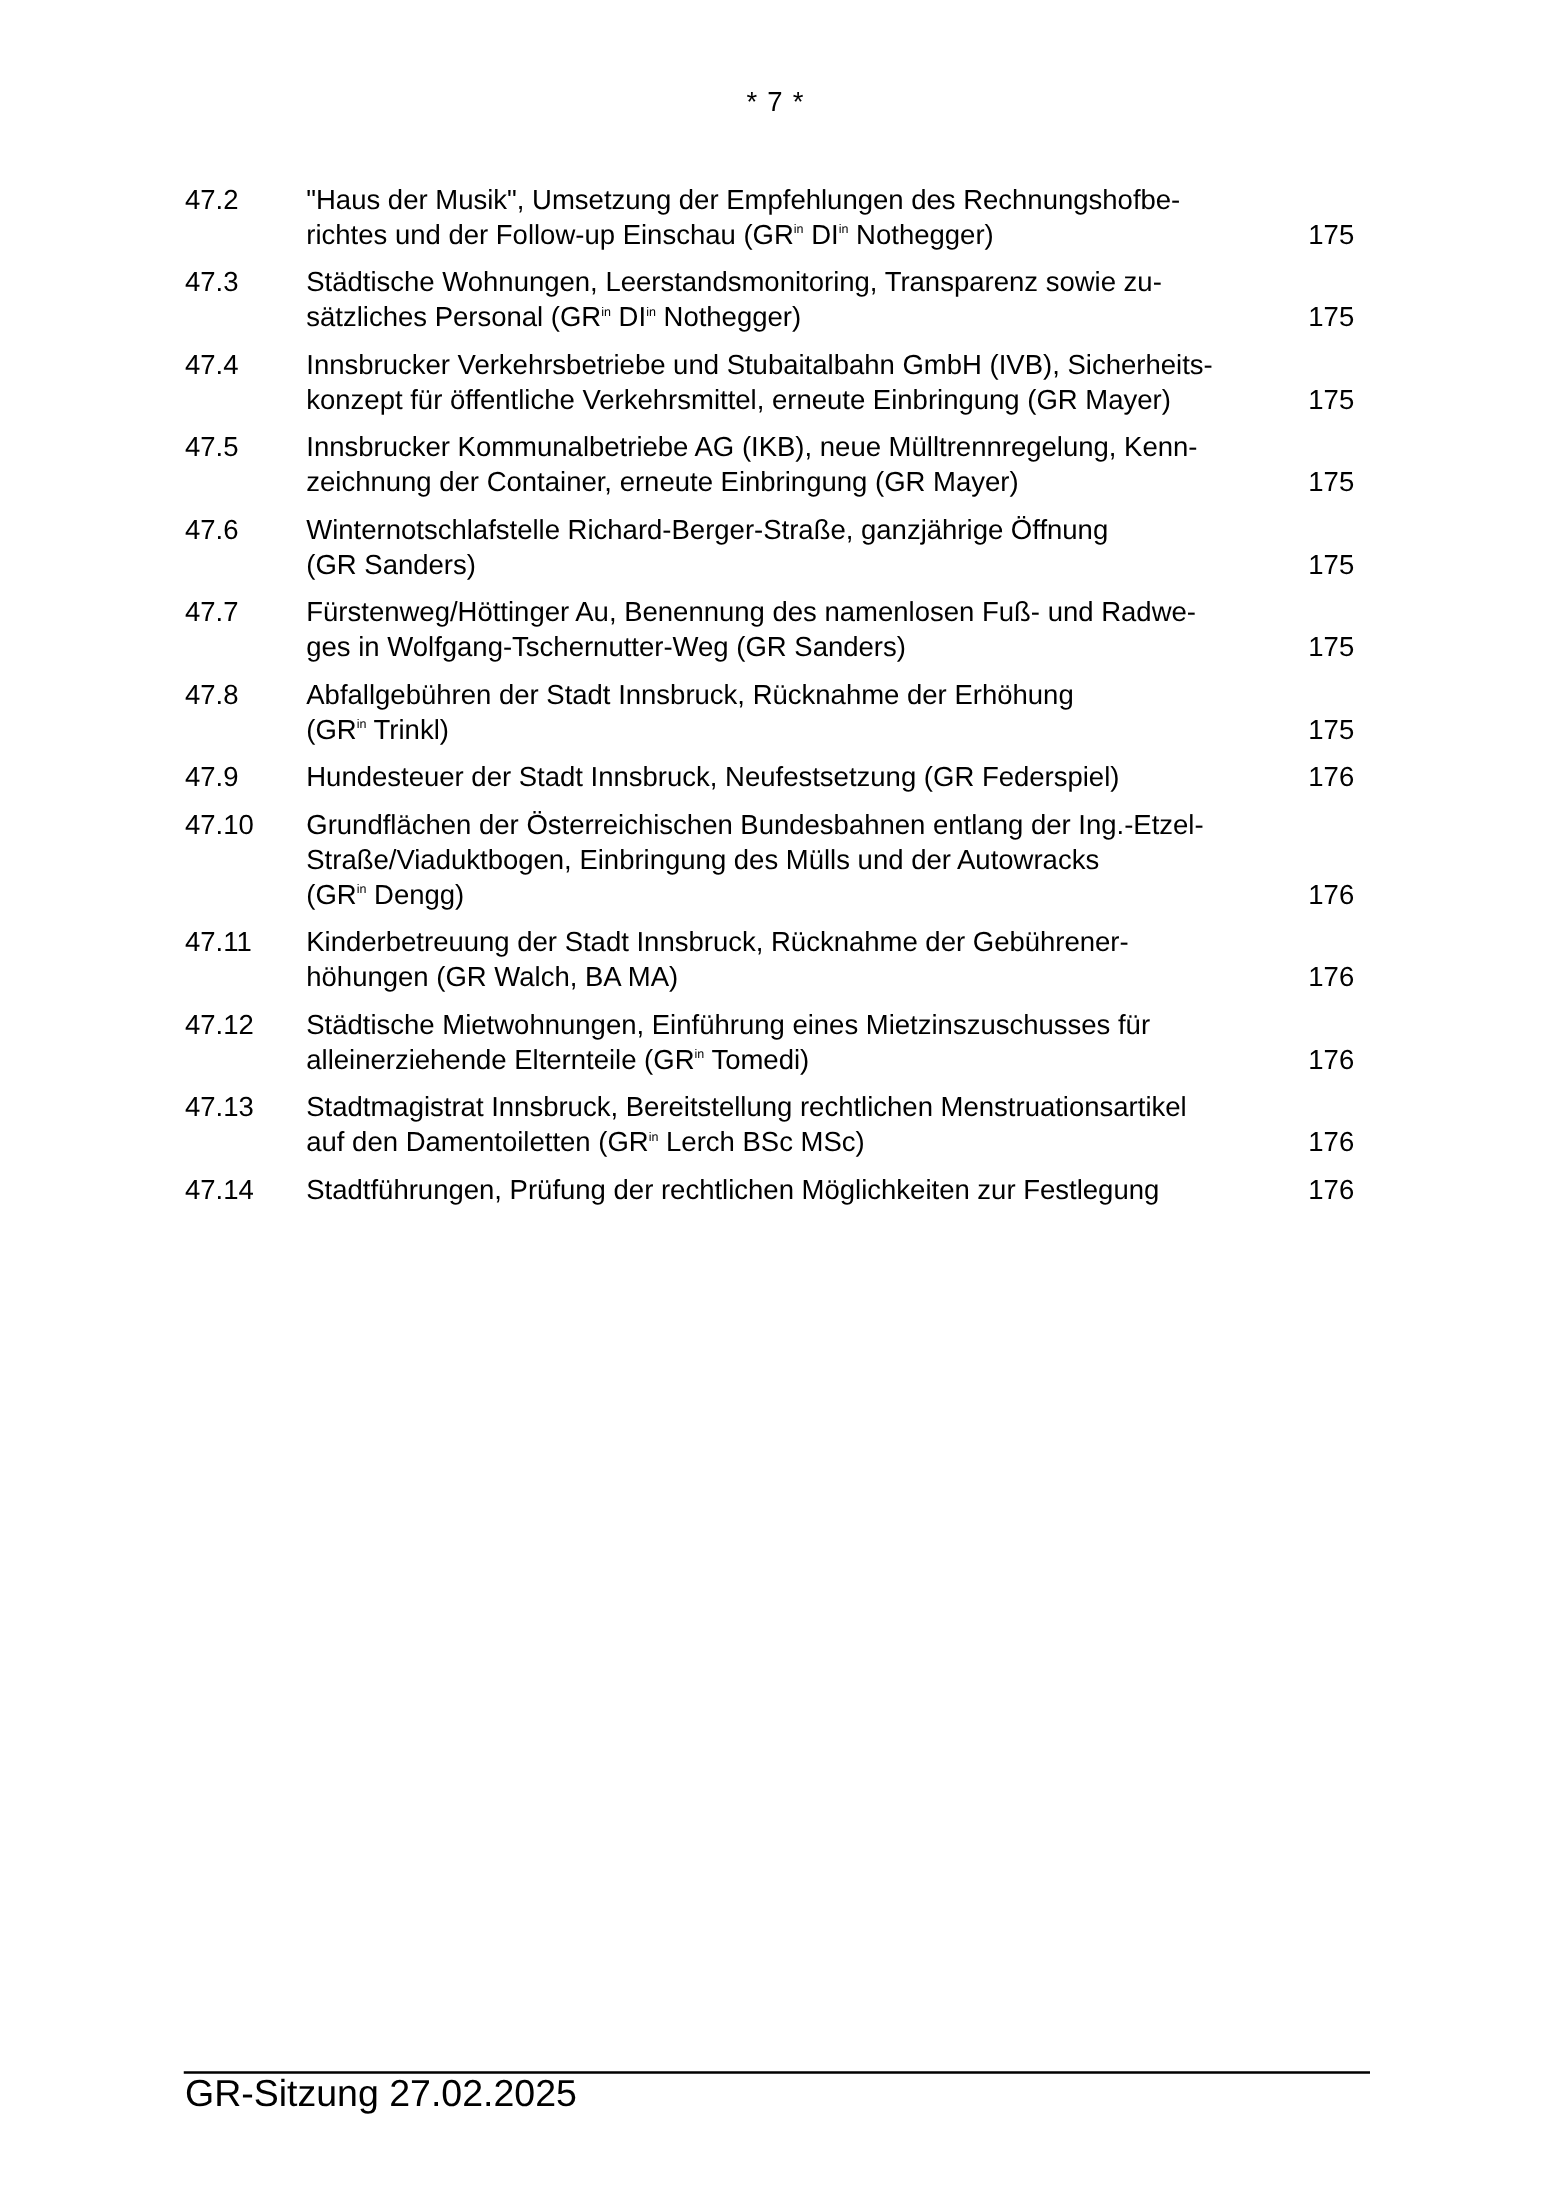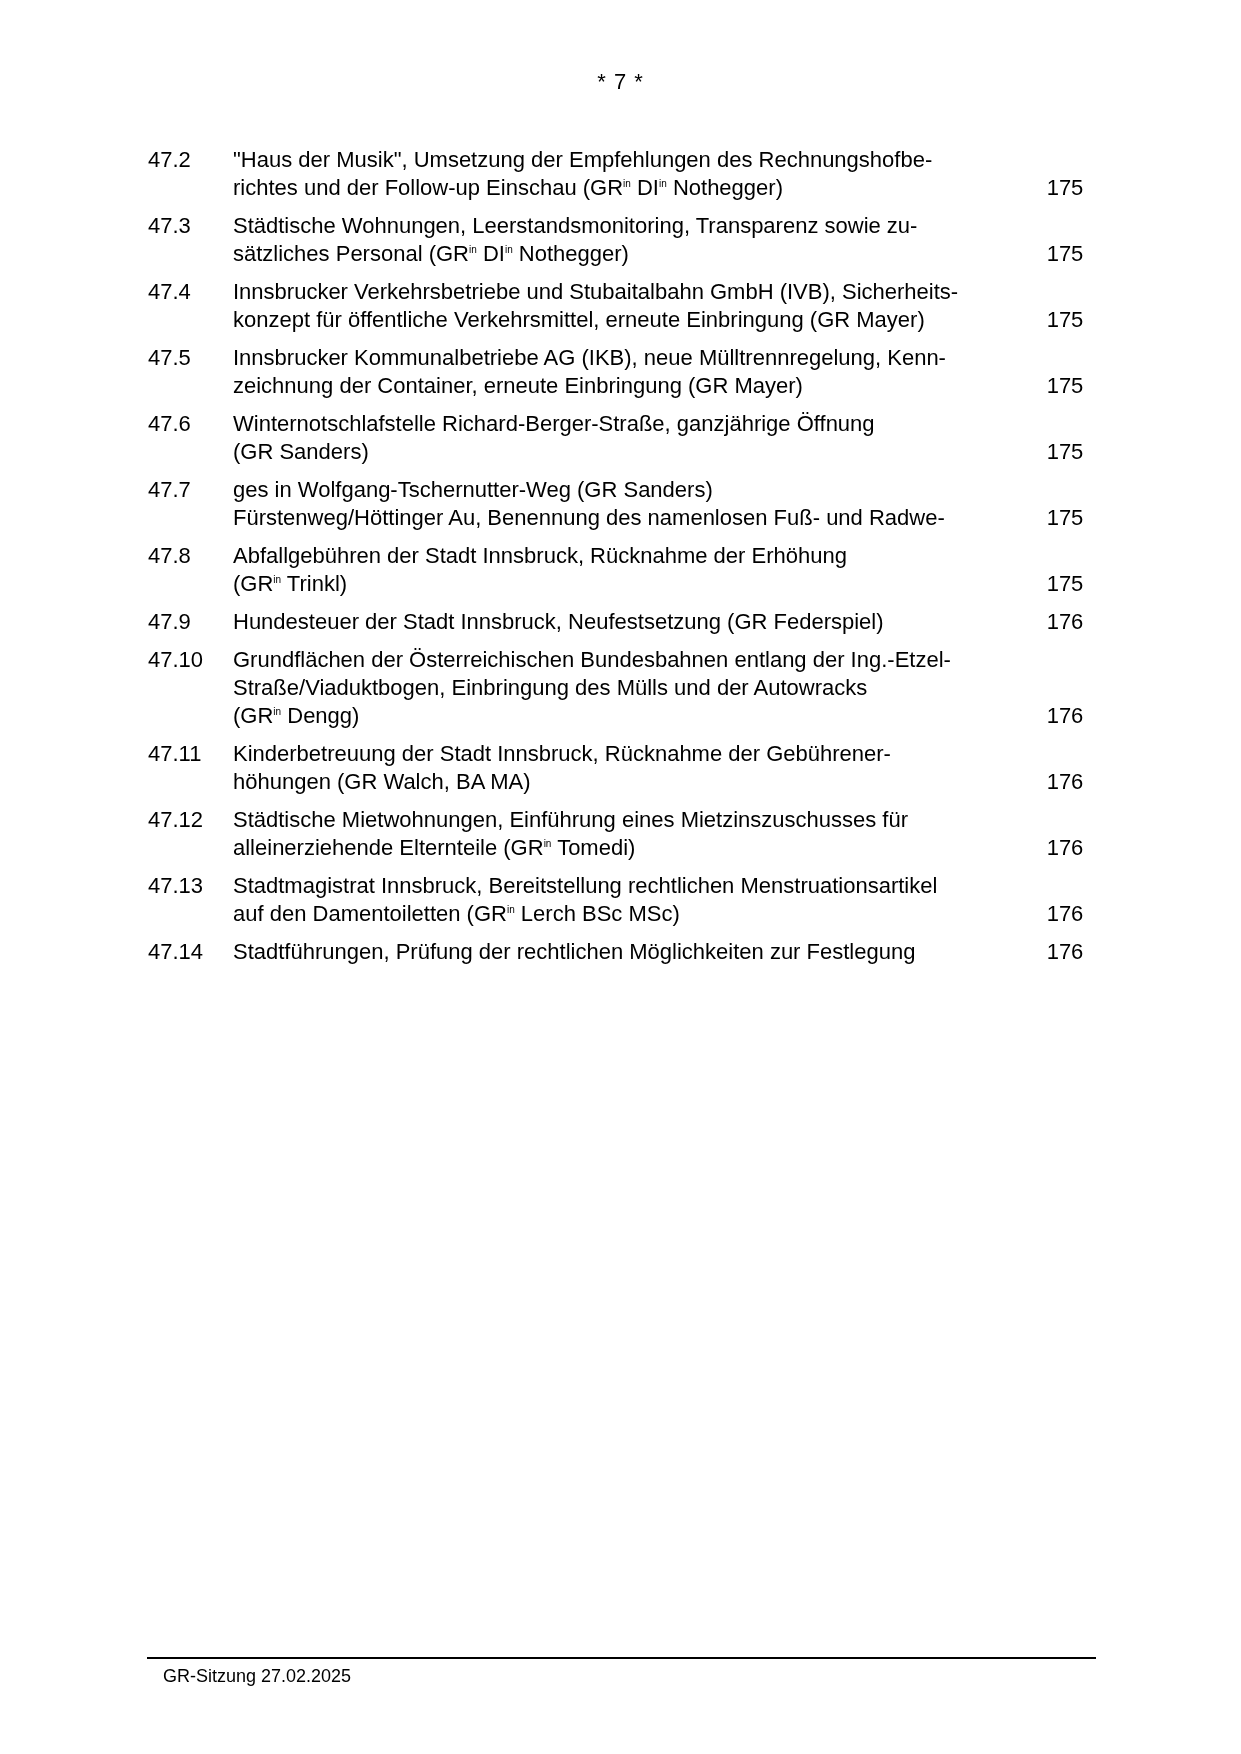--- a/index.html
+++ b/index.html
@@ -25,20 +25,21 @@
   .toc {
     position: absolute;
     left: 148px;
     top: 146px;
     width: 949px;
   }
   .toc-item {
     display: grid;
     grid-template-columns: 85px 1fr 64px;
     margin-bottom: 10px;
+    gap: 12px;
   }
   .toc-num, .toc-line, .toc-page {
     font-size: 22px;
     line-height: 28px;
   }
   .toc-text { white-space: nowrap; }
   .toc-page {
     text-align: center;
     align-self: end;
   }
@@ -50,23 +51,23 @@
   .footer-rule {
     position: absolute;
     left: 147px;
     top: 1657px;
     width: 949px;
     height: 2px;
     background: #000000;
   }
   .footer-text {
     position: absolute;
-    left: 163px;
+    left: 148px;
     top: 1662px;
-    font-size: 18px;
+    font-size: 30px;
     line-height: 28px;
   }
 </style>
 </head>
 <body>
 
 <div class="page-marker">* 7 *</div>
 
 <div class="toc">
   <div class="toc-item">
@@ -110,22 +111,22 @@
     <div class="toc-text">
         <div class="toc-line">Winternotschlafstelle Richard-Berger-Straße, ganzjährige Öffnung</div>
         <div class="toc-line">(GR Sanders)</div>
       </div>
     <div class="toc-page">175</div>
   </div>
 
   <div class="toc-item">
     <div class="toc-num">47.7</div>
     <div class="toc-text">
+        <div class="toc-line">Fürstenweg/Höttinger Au, Benennung des namenlosen Fuß- und Radwe-</div>
         <div class="toc-line">ges in Wolfgang-Tschernutter-Weg (GR Sanders)</div>
-        <div class="toc-line">Fürstenweg/Höttinger Au, Benennung des namenlosen Fuß- und Radwe-</div>
       </div>
     <div class="toc-page">175</div>
   </div>
 
   <div class="toc-item">
     <div class="toc-num">47.8</div>
     <div class="toc-text">
         <div class="toc-line">Abfallgebühren der Stadt Innsbruck, Rücknahme der Erhöhung</div>
         <div class="toc-line">(GR<sup>in</sup> Trinkl)</div>
       </div>

